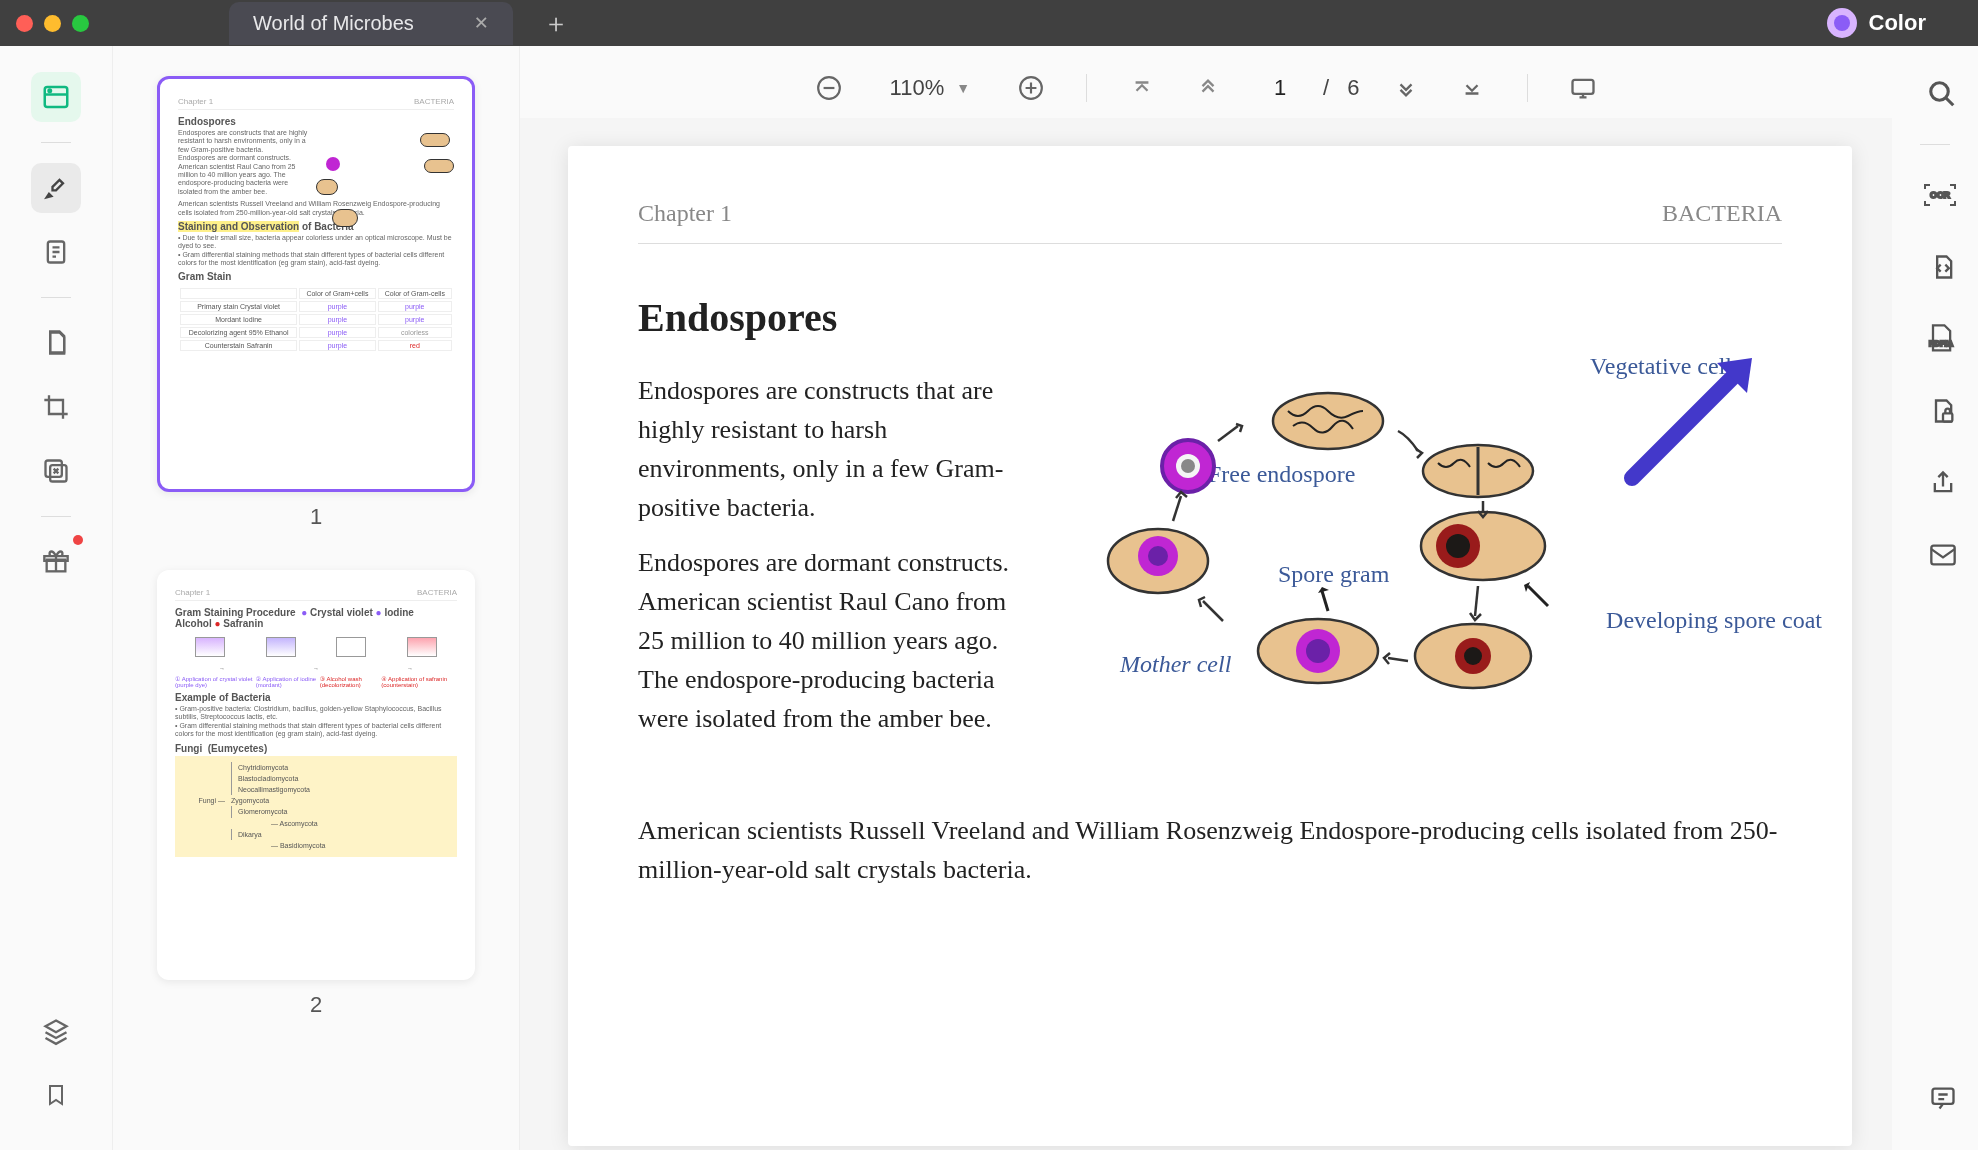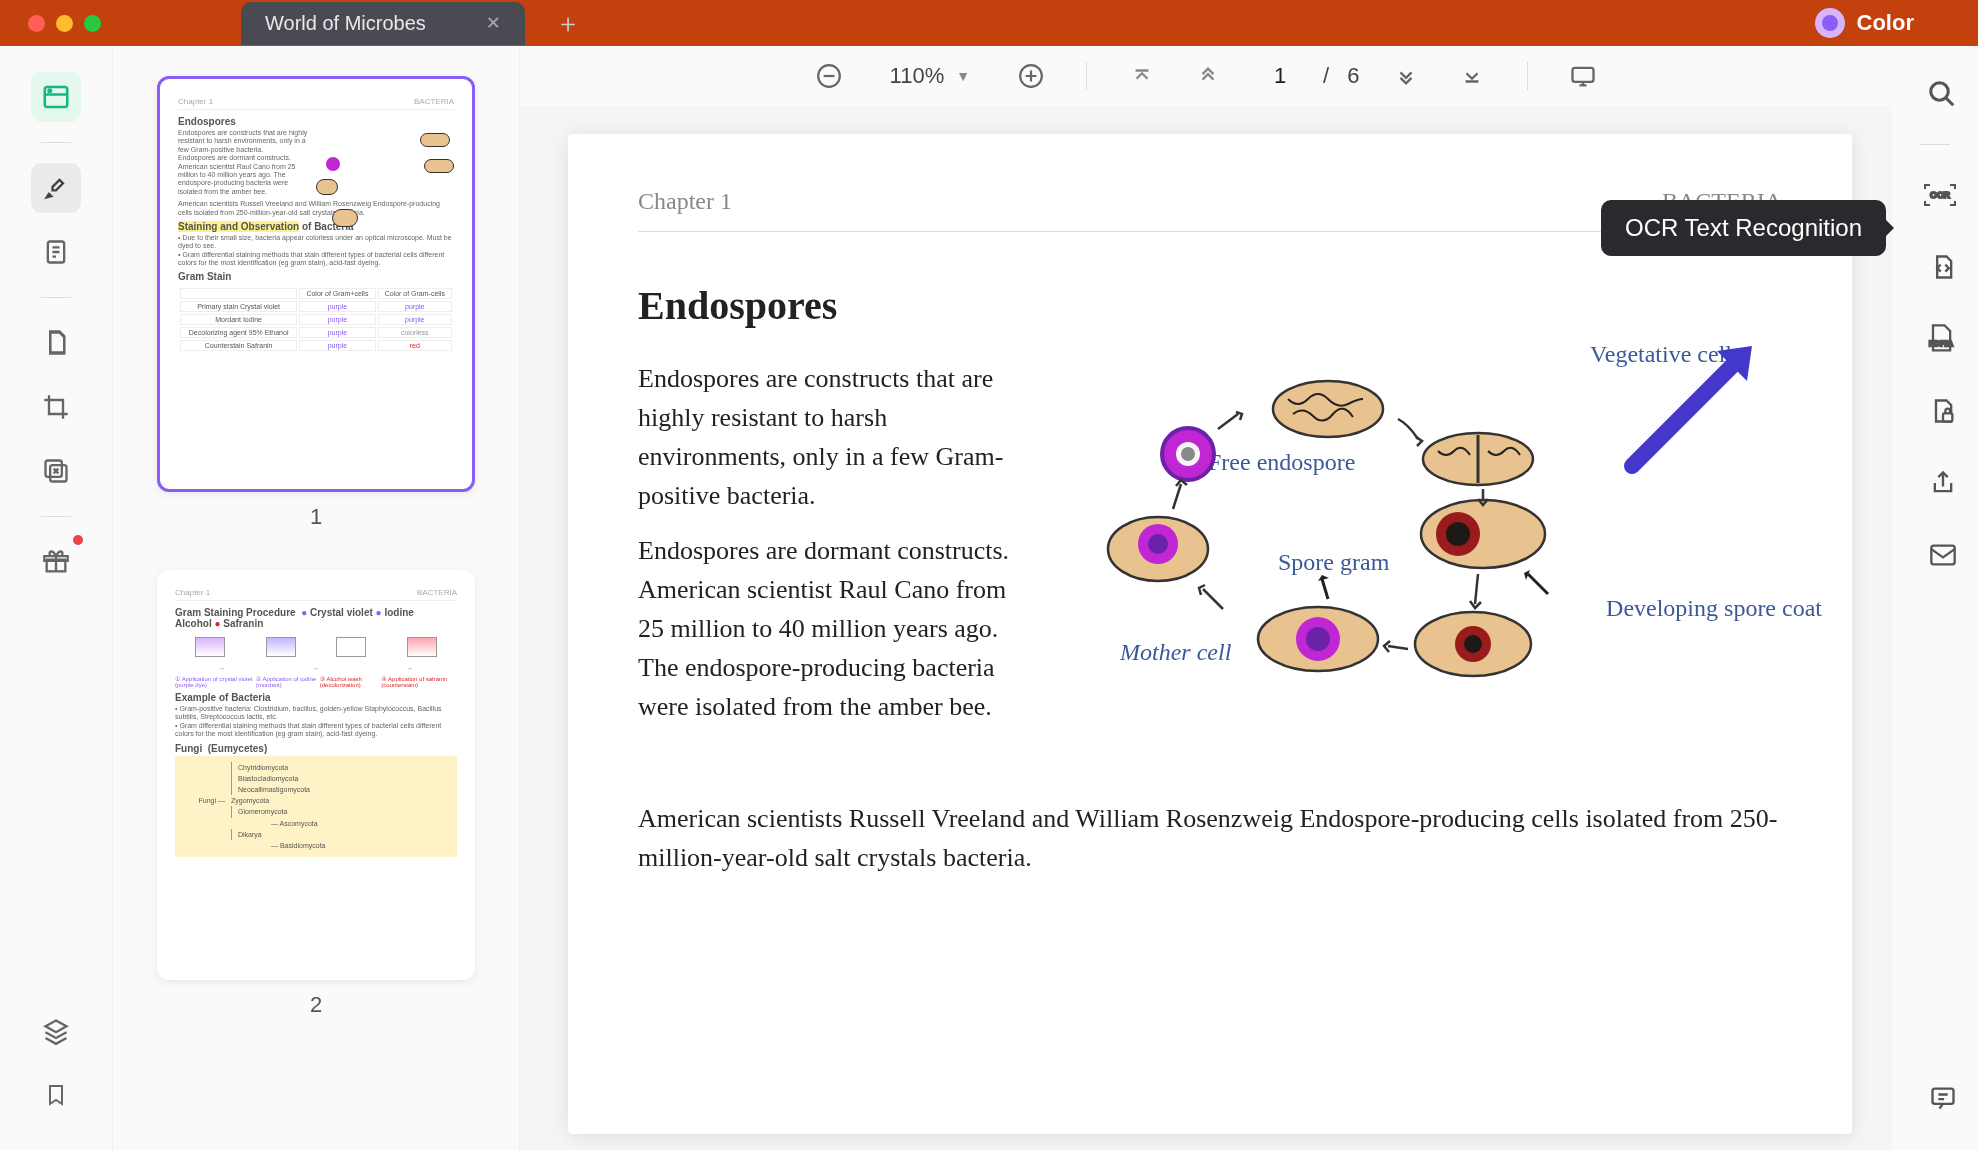--- a/index.html
+++ b/index.html
@@ -5,24 +5,24 @@
 * { margin: 0; padding: 0; box-sizing: border-box; }
 body {
   font-family: -apple-system, BlinkMacSystemFont, "Segoe UI", sans-serif;
   background: #f0f0f0;
   width: 1978px;
   height: 1150px;
   overflow: hidden;
 }
 .titlebar {
   height: 46px;
-  background: #c2410c;
+  background: #404040;
   display: flex;
   align-items: center;
-  padding: 0 28px;
+  padding: 0 16px;
 }
 .traffic-lights { display: flex; gap: 11px; margin-right: 140px; }
 .tl { width: 17px; height: 17px; border-radius: 50%; }
 .tl.red { background: #ff5f57; }
 .tl.yellow { background: #febc2e; }
 .tl.green { background: #28c840; }
 .tab {
   background: #4a4a52;
   color: #e8e8ea;
   padding: 10px 24px;
@@ -101,20 +101,21 @@
 
 .main-area { flex: 1; display: flex; flex-direction: column; }
 .toolbar {
   height: 60px;
   display: flex;
   align-items: center;
   justify-content: center;
   gap: 28px;
   padding: 0 40px;
   background: #fafafa;
+  margin-top: 12px;
 }
 .tb-btn {
   width: 38px; height: 38px;
   display: flex; align-items: center; justify-content: center;
   cursor: pointer;
   color: #555;
   border-radius: 6px;
 }
 .tb-sep { width: 1px; height: 28px; background: #ddd; margin: 0 8px; }
 .zoom-display {
@@ -627,17 +628,14 @@
     </div>
     <div style="flex:1"></div>
     <div class="rr-btn" style="margin-bottom:30px;">
       <svg width="28" height="28" viewBox="0 0 24 24" fill="none" stroke="#555" stroke-width="2">
           <rect x="3" y="4" width="18" height="13" rx="2"></rect>
           <path d="M9 21l3-4M8 9h8M8 13h5"></path>
         </svg>
     </div>
   </div>
 
-  <div class="tooltip-box">
-    <span>OCR Text Recognition</span>
-  </div>
 
 </div>
 
 </body></html>

